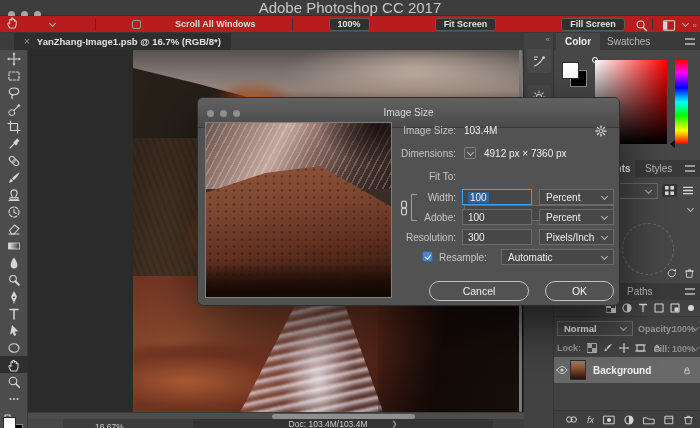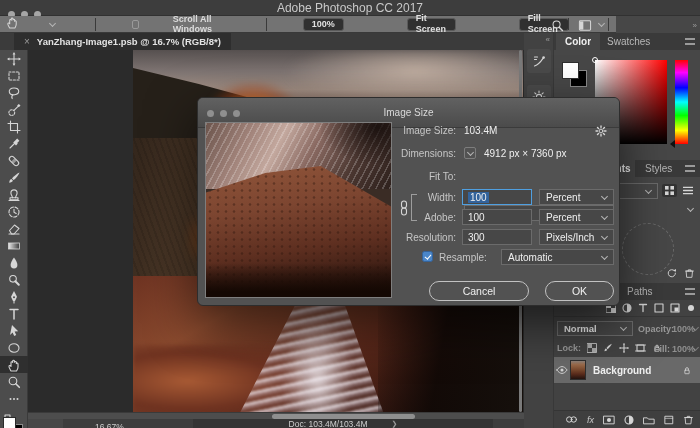--- a/index.html
+++ b/index.html
@@ -5,22 +5,22 @@
   html,body{margin:0;padding:0;background:#222;}
   *{box-sizing:border-box;}
   #stage{position:relative;width:700px;height:428px;background:#474747;
     font-family:"Liberation Sans",sans-serif;color:#d6d6d6;overflow:hidden;
     -webkit-font-smoothing:antialiased;}
   .abs{position:absolute;}
   .row{display:flex;align-items:center;}
   
   #titlebar{left:0;top:0;width:700px;height:16px;background:#3d3d3d;border-bottom:1px solid #313131;}
   .tl{width:7px;height:7px;border-radius:50%;background:#a6a6a6;display:inline-block;margin-right:6px;}
-  #titletext{width:100%;text-align:center;font-size:12px;color:#c9c9c9;line-height:16px;}
-  #optionsbar{left:0;top:16px;width:616px;height:17px;background:#737373;border-bottom:1px solid #393939;gap:29px;}
+  #titletext{width:100%;text-align:center;font-size:15px;color:#c9c9c9;line-height:16px;}
+  #optionsbar{left:0;top:16px;width:700px;height:17px;background:#b91c1c;border-bottom:1px solid #393939;gap:29px;}
   .optbtn{height:13px;background:#303030;border:1px solid #5a5a5a;border-radius:3px;
     font-size:9px;color:#e0e0e0;padding:0 8px;line-height:11px;display:flex;align-items:center;font-weight:bold;}
   .vsep{width:1px;height:13px;background:#3a3a3a;margin:0 7px;}
   .cb{width:9px;height:9px;border:1px solid #9a9a9a;border-radius:2px;background:transparent;display:inline-block;}
   #tabbar{left:0;top:33px;width:524px;height:17px;background:#3b3b3b;}
   #doctab{left:14px;top:0;height:17px;background:#2e2e2e;display:flex;align-items:center;padding:0 10px;}
   #doctab .x{color:#9a9a9a;font-size:10px;margin-right:7px;}
   #doctab .t{font-size:9.5px;font-weight:bold;color:#e3e3e3;white-space:nowrap;}
   
   #toolbar{left:0;top:50px;width:28px;height:378px;background:#4c4c4c;border-right:1px solid #3a3a3a;}

